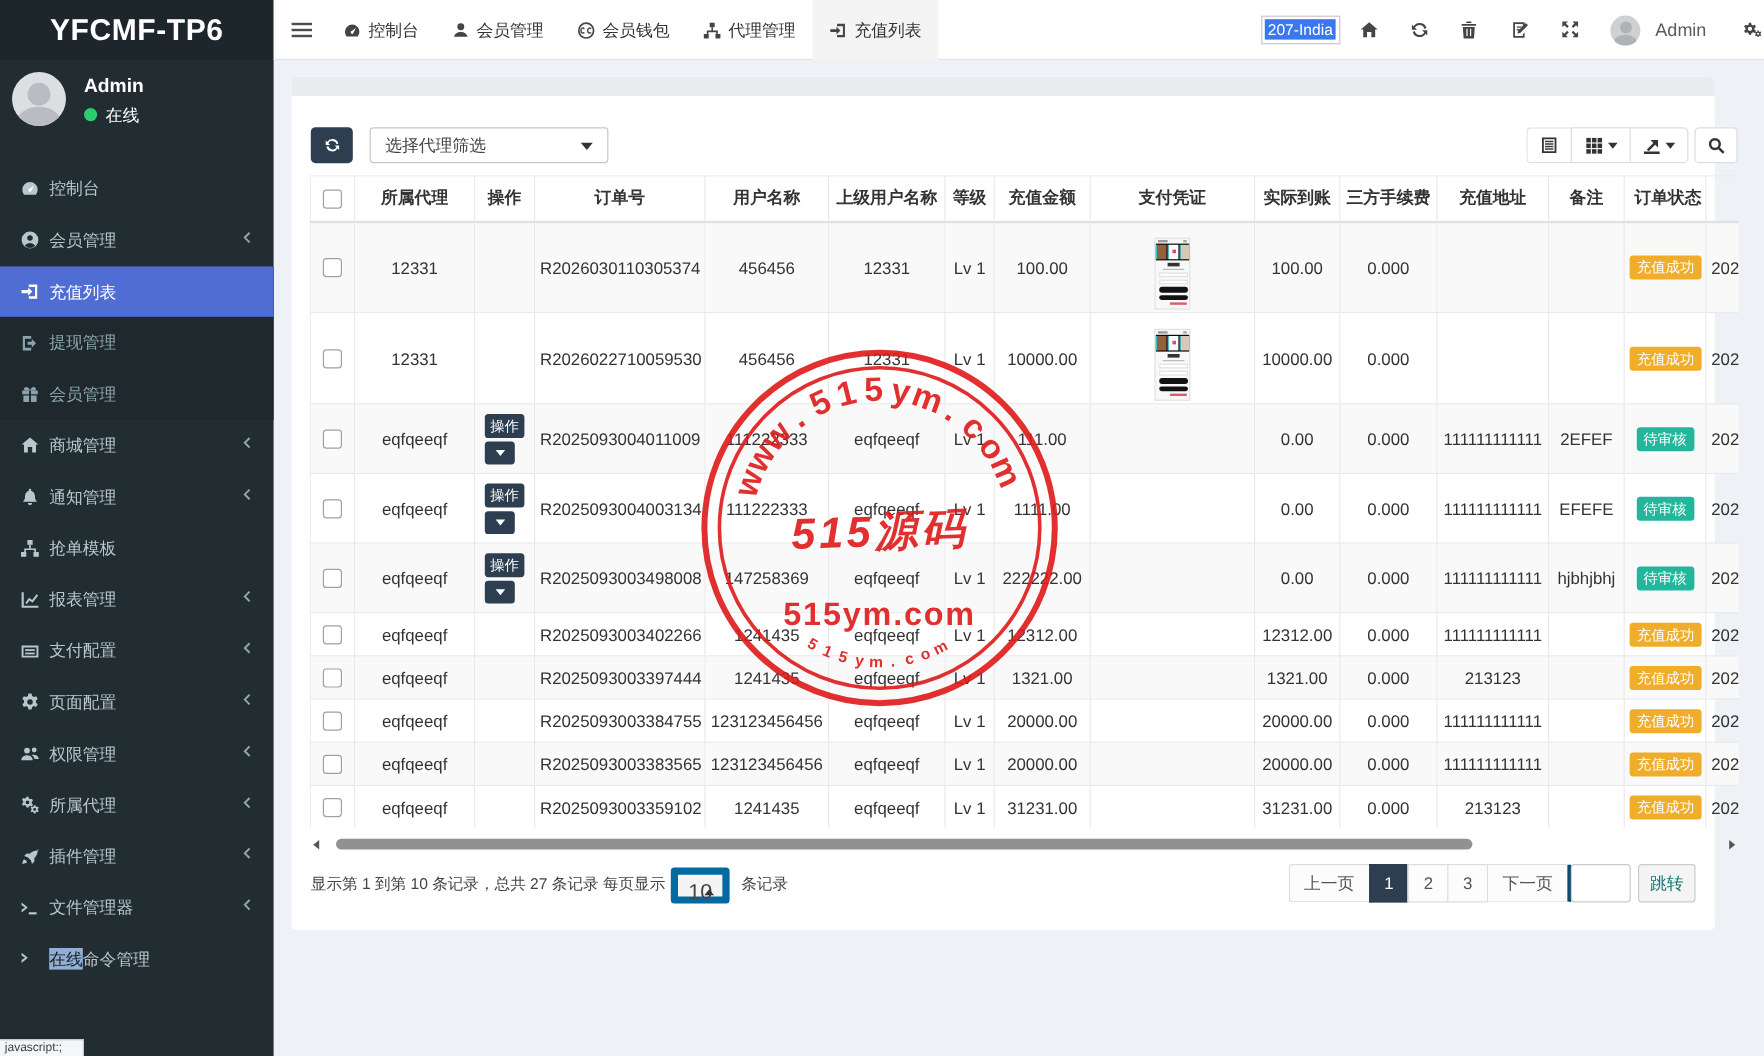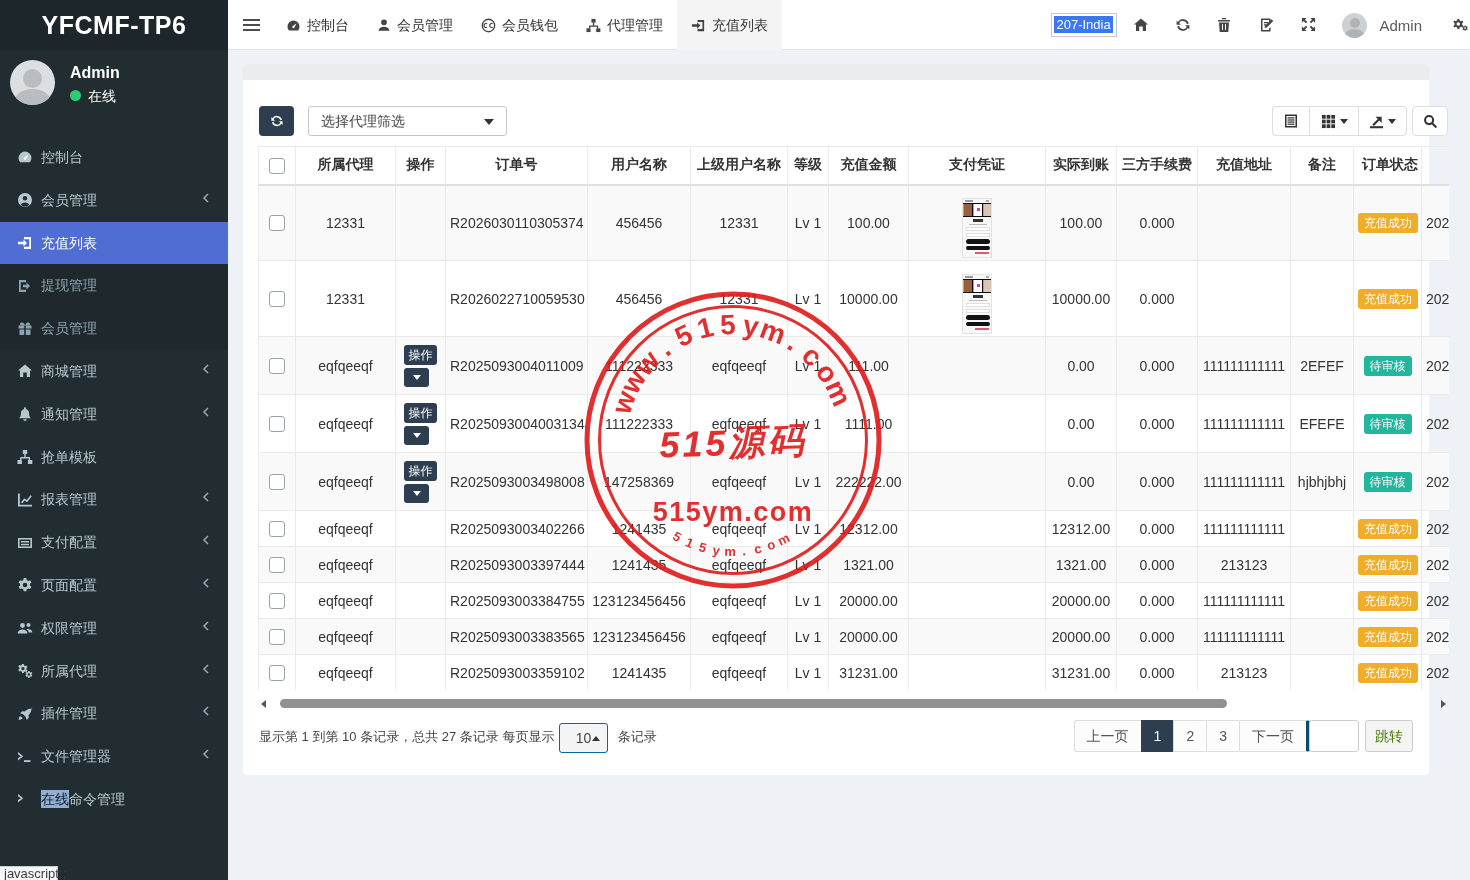--- a/index.html
+++ b/index.html
@@ -93,31 +93,31 @@
 .vou .bt2{position:absolute;left:3px;top:47px;width:24px;height:4.5px;background:#121212;border-radius:2.5px;}
 .vou .rr{position:absolute;left:12px;top:53.5px;width:14px;height:2px;background:#e05a6a;}
 
 .hscroll{position:absolute;left:15px;top:633px;width:1191px;height:13px;}
 .hthumb{position:absolute;left:22px;top:2px;width:947px;height:9px;background:#919191;border-radius:5px;}
 .harr{position:absolute;top:3px;width:0;height:0;border-top:4px solid transparent;border-bottom:4px solid transparent;}
 .harr.l{left:3px;border-right:5px solid #555;}
 .harr.r{right:3px;border-left:5px solid #555;}
 
 .pginfo{position:absolute;left:16px;top:658px;font-size:13px;color:#444;line-height:30px;}
-.psize{display:inline-block;width:49px;height:30px;border:1px solid #0369a1;border-radius:3px;background:#f4f4f4;text-align:center;line-height:28px;margin:0 6px 0 1px;vertical-align:middle;position:relative;font-size:14px;}
+.psize{display:inline-block;width:49px;height:30px;border:6px solid #0369a1;border-radius:3px;background:#f4f4f4;text-align:center;line-height:28px;margin:0 6px 0 1px;vertical-align:middle;position:relative;font-size:18px;}
 .psize .cu{position:absolute;right:7px;top:12px;width:0;height:0;border-left:4px solid transparent;border-right:4px solid transparent;border-bottom:5px solid #333;}
 .pag{position:absolute;right:119px;top:656px;height:32px;display:flex;}
 .pbtn{height:32px;border:1px solid #ddd;border-right:none;background:#fcfcfc;line-height:30px;padding:0 12px;color:#555;font-size:14px;}
 .pbtn:first-child{border-radius:3px 0 0 3px;}
 .pbtn:last-child{border-right:4px solid #0c4a6e;border-radius:0 3px 3px 0;}
 .pbtn.cur{background:#2c3e50;color:#fff;border-color:#2c3e50;}
 .jmpin{position:absolute;right:70px;top:656px;width:50px;height:32px;border:1px solid #ccc;border-radius:3px;background:#fff;}
-.jmpbtn{position:absolute;right:16px;top:656px;width:48px;height:32px;border:1px solid #ccc;border-radius:3px;background:#f4f4f4;text-align:center;line-height:30px;font-size:14px;color:#4d7c0f;}
-
-.tip{position:absolute;left:0;top:866px;width:58px;height:14px;background:#f4f6f7;border:1px solid #c8ccd0;border-left:none;border-bottom:none;color:#3c3c3c;font-size:13px;line-height:14px;padding-left:4px;z-index:6;}
+.jmpbtn{position:absolute;right:16px;top:656px;width:48px;height:32px;border:1px solid #ccc;border-radius:3px;background:#f4f4f4;text-align:center;line-height:30px;font-size:14px;color:#0f766e;}
+
+.tip{position:absolute;left:0;top:866px;width:70px;height:14px;background:#f4f6f7;border:1px solid #c8ccd0;border-left:none;border-bottom:none;color:#3c3c3c;font-size:10px;line-height:14px;padding-left:4px;z-index:6;}
 .selhl{background:rgba(159,193,232,0.88);color:#16202a;position:relative;z-index:8;padding:1px 0;}
 </style>
 </head>
 <body>
 <div class="sidebar">
 <div class="logo">YFCMF-TP6</div>
 <div class="userpanel">
   <div class="avatar">
         <div class="head"></div>
         <div class="bod"></div>

